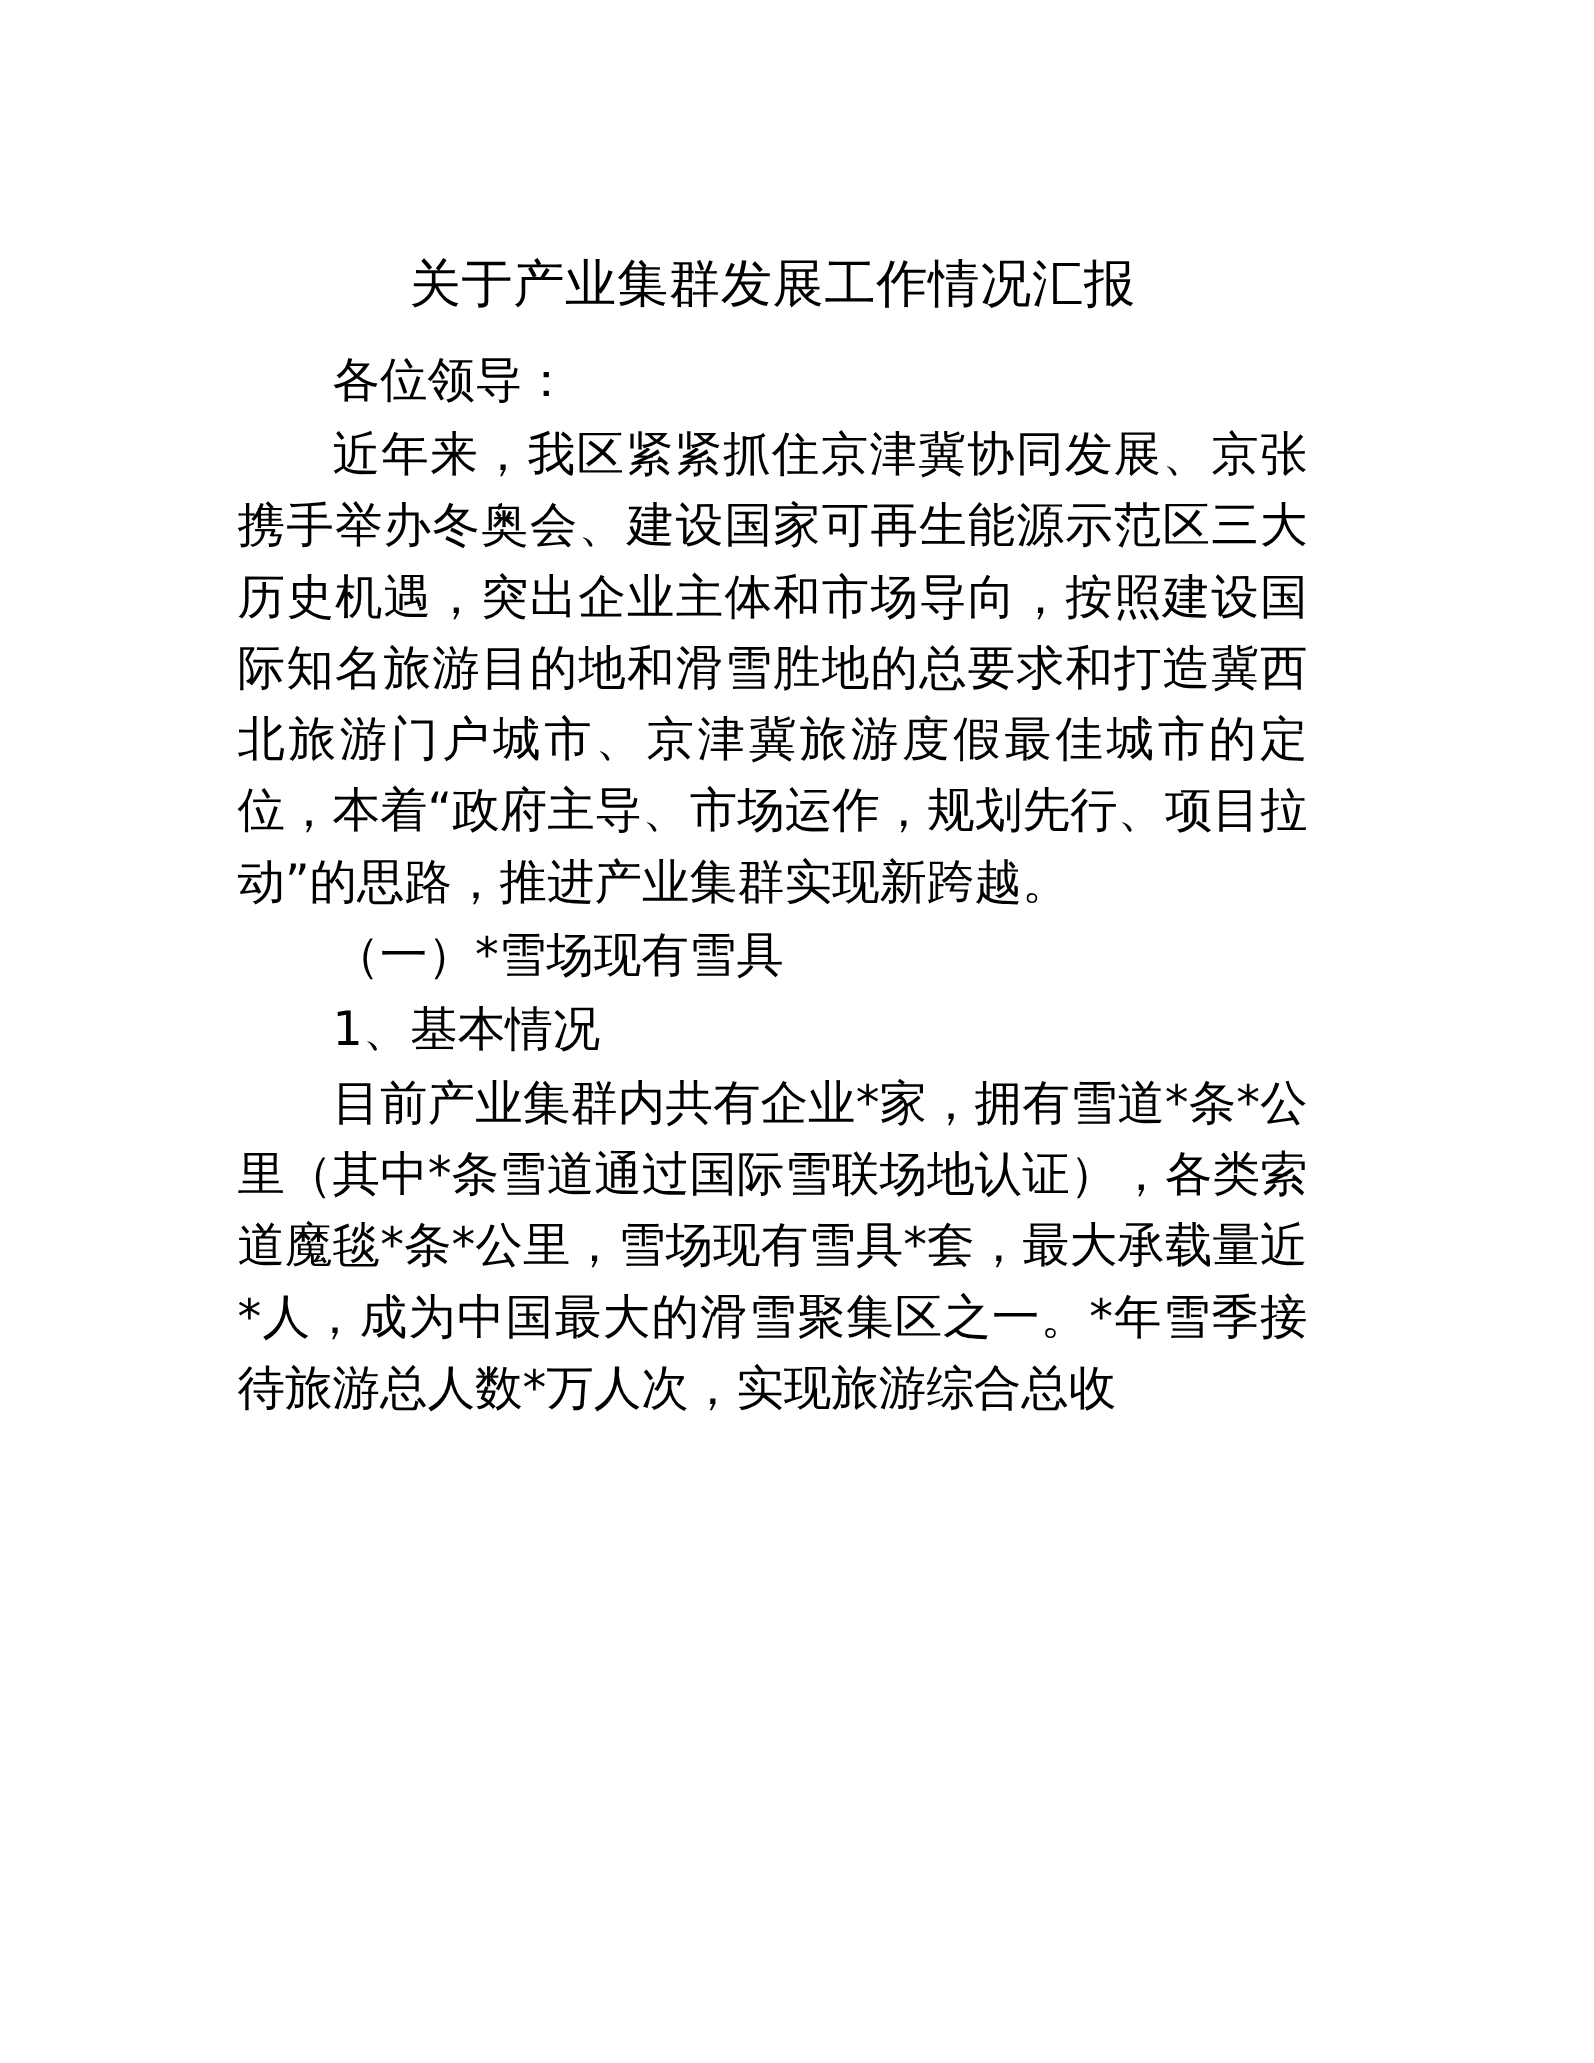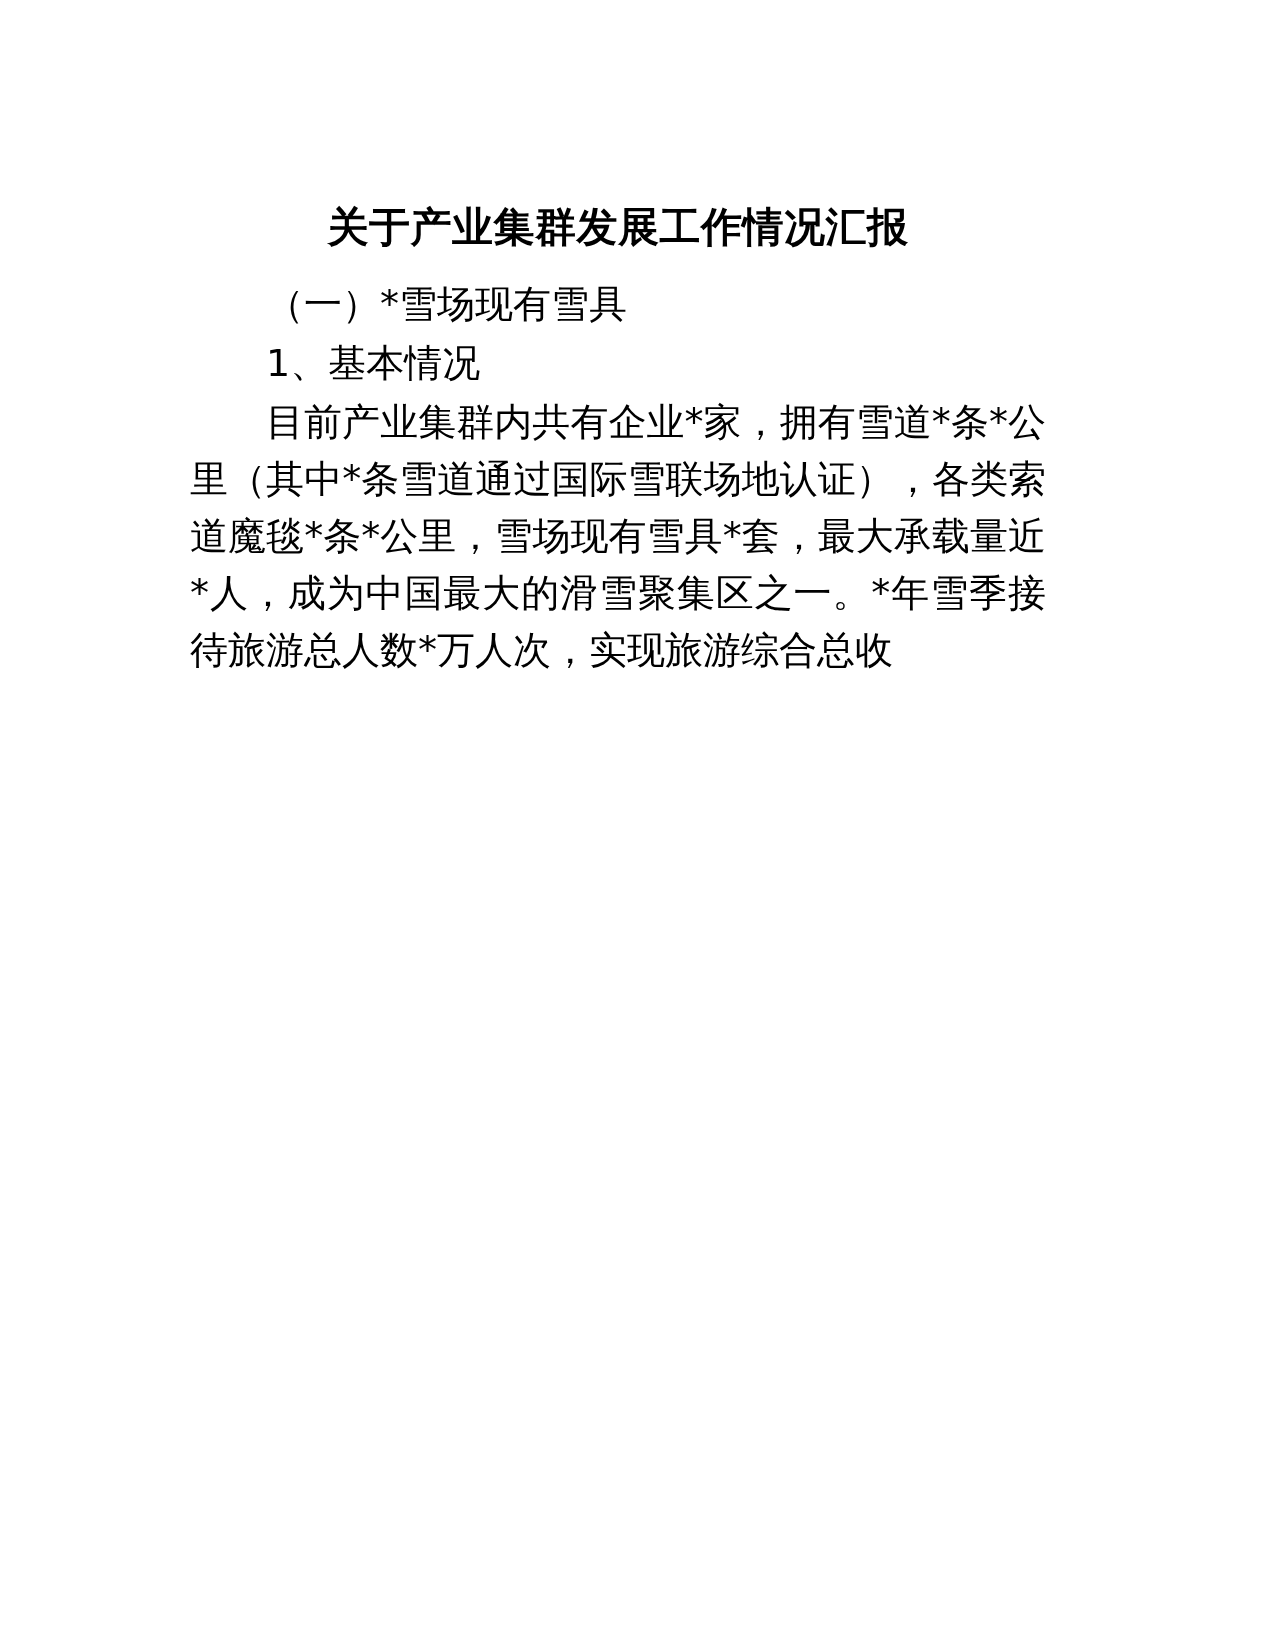--- a/index.html
+++ b/index.html
@@ -20,21 +20,21 @@
     box-sizing: border-box;
   }
   .content {
     position: absolute;
     left: 190px;
     top: 196px;
     width: 856px;
   }
   .doc-title {
     font-size: 41px;
-    font-weight: bold;
+    font-weight: normal;
     text-align: center;
     line-height: 62px;
     letter-spacing: 0.5px;
     margin: 0 0 18px 0;
     white-space: nowrap;
   }
   .para {
     font-size: 38px;
     line-height: 57px;
     text-align: justify;
@@ -51,22 +51,24 @@
   }
 </style>
 </head>
 <body>
 
 <div class="page">
   <div class="content">
 
     <h1 class="doc-title">关于产业集群发展工作情况汇报</h1>
 
+    <p class="para indent">各位领导：</p>
 
 
+    <p class="para indent">近年来，我区紧紧抓住京津冀协同发展、京张携手举办冬奥会、建设国家可再生能源示范区三大历史机遇，突出企业主体和市场导向，按照建设国际知名旅游目的地和滑雪胜地的总要求和打造冀西北旅游门户城市、京津冀旅游度假最佳城市的定位，本着“政府主导、市场运作，规划先行、项目拉动”的思路，推进产业集群实现新跨越。</p>
 
 
     <p class="para heading">（一）*雪场现有雪具</p>
 
     <p class="para heading">1、基本情况</p>
 
     <p class="para indent">目前产业集群内共有企业*家，拥有雪道*条*公里（其中*条雪道通过国际雪联场地认证），各类索道魔毯*条*公里，雪场现有雪具*套，最大承载量近*人，成为中国最大的滑雪聚集区之一。*年雪季接待旅游总人数*万人次，实现旅游综合总收</p>
 
   </div>
 </div>

